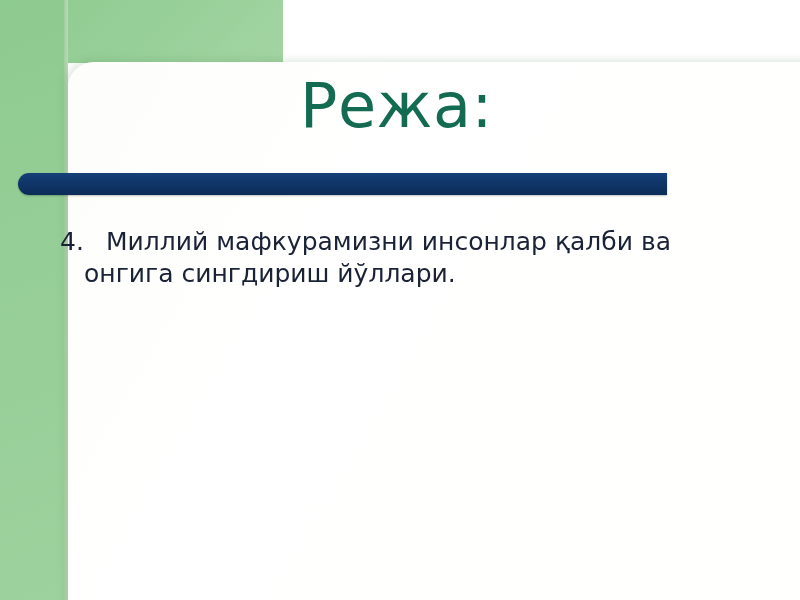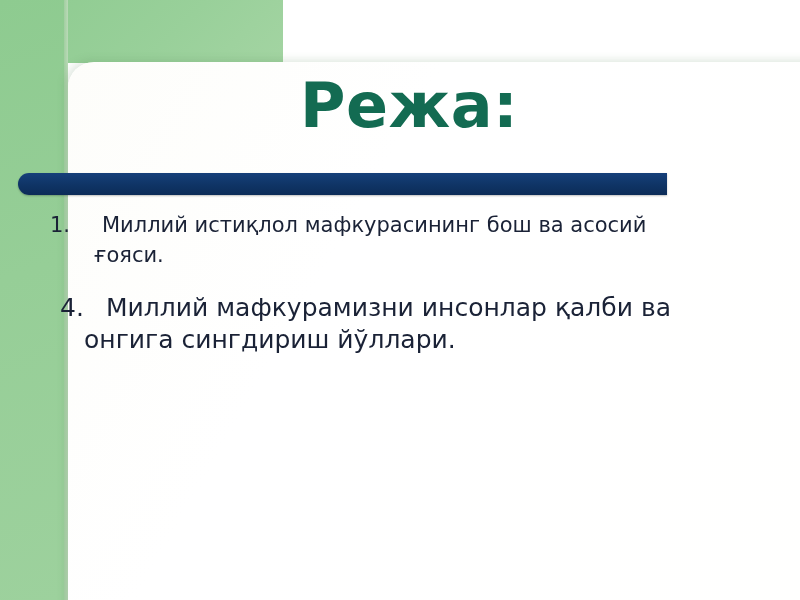--- a/index.html
+++ b/index.html
@@ -58,21 +58,21 @@
   
   .slide-title {
     position: absolute;
     left: 300px;
     top: 60px;
     width: 480px;
     height: 92px;
     line-height: 92px;
     color: #136b52;
     font-size: 62px;
-    font-weight: bold;
+    font-weight: normal;
     letter-spacing: 0.5px;
     white-space: nowrap;
     text-shadow: 1px 1px 0 rgba(255,255,255,0.7);
   }
 
   
   .accent-bar {
     position: absolute;
     left: 18px;
     top: 173px;
@@ -134,23 +134,20 @@
   <div class="green-edge-line"></div>
 
   <div class="content-panel"></div>
 
   <div class="slide-title">Режа:</div>
 
   <div class="accent-bar"></div>
 
   <div class="body-list">
 
-    <div class="list-item item-small">
-      <span class="num">1.</span><span>Миллий истиқлол мафкурасининг бош ва асосий ғояси.</span>
-    </div>
 
     <div class="spacer-1"></div>
 
 
     <div class="spacer-2"></div>
 
 
     <div class="spacer-2"></div>
 
     <div class="list-item item-wrap-wide">

